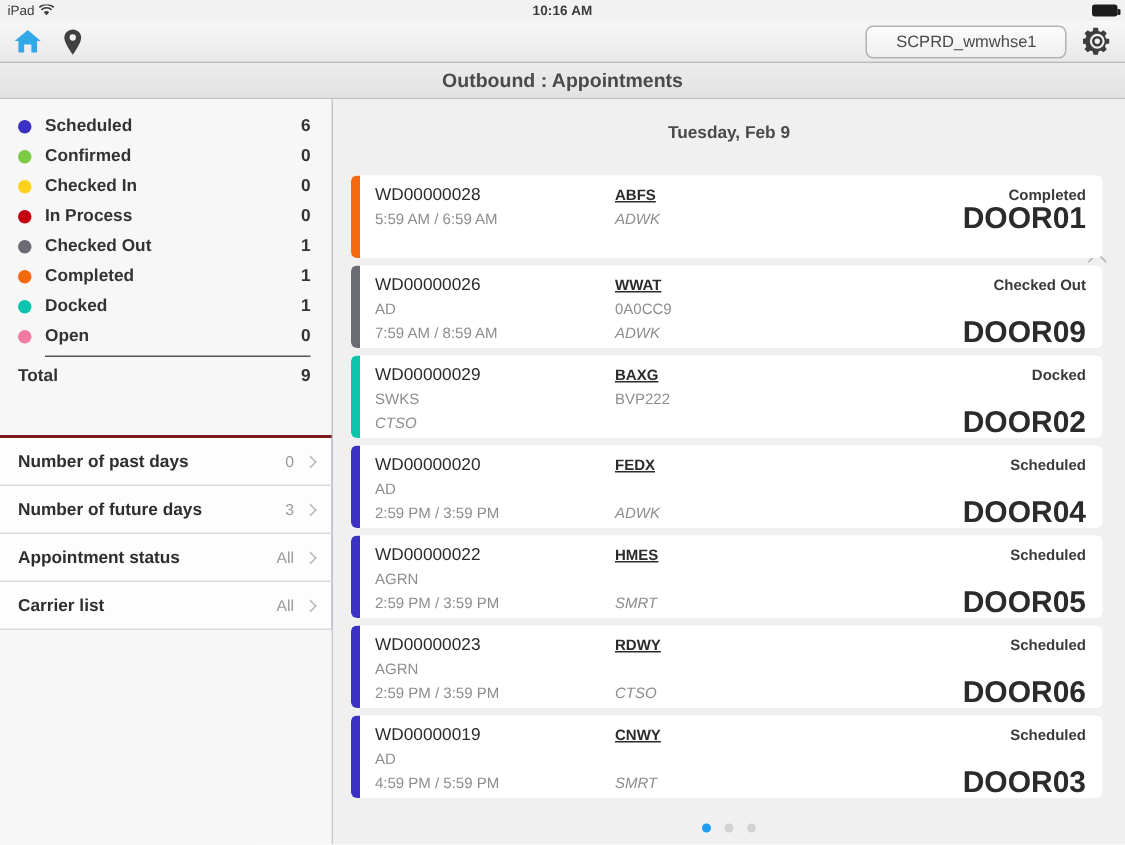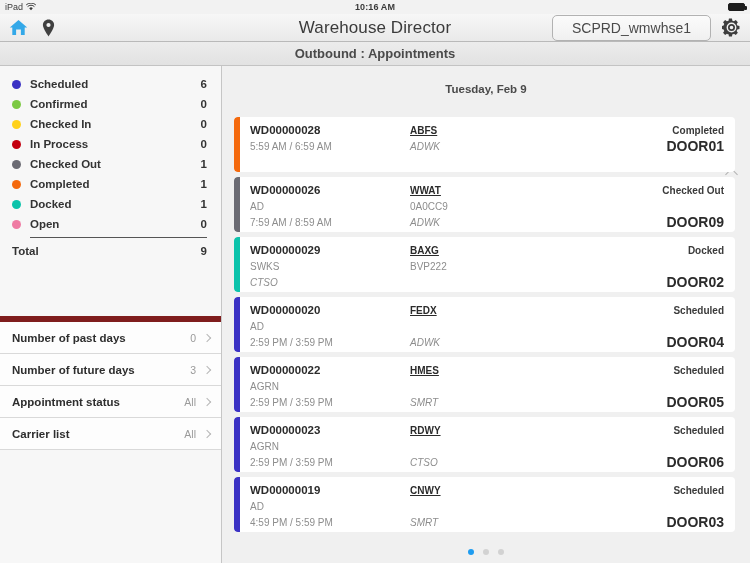--- a/index.html
+++ b/index.html
@@ -48,21 +48,21 @@
   .nav-title {
     position: absolute; left: 0; right: 0; text-align: center;
     font-size: 17px; color: #3b3b3b; font-weight: normal;
     letter-spacing: .1px;
   }
   .nav-right { margin-left: auto; display: flex; align-items: center; gap: 11px; z-index: 2; }
   .env-pill {
     border: 1px solid #b2b2b2;
     border-radius: 5px;
     background: linear-gradient(to bottom,#fbfbfb,#f0f0f0);
-    font-size: 14px; color: #4a4a4a;
+    font-size: 11px; color: #4a4a4a;
     padding: 4px 19px;
     white-space: nowrap;
     text-align: right;
   }
   .icon-btn { display: flex; align-items: center; justify-content: center; cursor: pointer; }
 
   
   .subheader {
     height: 24px; width: 100%;
     background: linear-gradient(to bottom,#ececec,#e2e2e2);
@@ -92,21 +92,21 @@
     margin-left: 9px; font-size: 11.5px; color: #333; font-weight: bold;
   }
   .legend-count {
     margin-left: auto; font-size: 11.5px; color: #333; font-weight: bold;
   }
   .legend-sep {
     margin: 3px 14px 3px 30px; height: 1px; background: #555;
   }
   .total-row { }
 
-  .filters { margin-top: 55px; border-top: 6px solid #7f1d1d; background:#6d28d9; }
+  .filters { margin-top: 29px; border-top: 2px solid #7f1d1d; background:#6d28d9; }
   .filter-row {
     height: 32px; display: flex; align-items: center;
     padding: 0 9px 0 12px;
     border-bottom: 1px solid #d9d9d9;
     background: #fdfdfd;
     cursor: pointer;
   }
   .filter-label { font-size: 11.5px; color: #2e2e2e; font-weight: bold; }
   .filter-value { margin-left: auto; font-size: 10.5px; color: #9a9a9a; }
   .chev-right {
@@ -146,28 +146,28 @@
     overflow: hidden;
     display: flex;
     cursor: pointer;
   }
   .card-bar { width: 6px; flex: 0 0 6px; border-radius: 3px 0 0 3px; }
   .card-body {
     flex: 1; position: relative;
     padding: 5px 11px 0 10px;
   }
   .crow { display: flex; height: 16px; align-items: center; }
-  .c-id { font-size: 11.5px; font-weight: bold; color: #2b2b2b; width: 160px; }
+  .c-id { font-size: 11.5px; font-weight: normal; color: #2b2b2b; width: 160px; }
   .c-carrier { font-size: 10px; font-weight: bold; color: #2b2b2b; width: 210px; text-decoration: underline; }
   .c-status { margin-left: auto; font-size: 10px; color: #3a3a3a; font-weight: bold; }
   .c-sub1 { font-size: 10px; color: #8d8d8d; width: 160px; }
   .c-sub2 { font-size: 10px; color: #8d8d8d; width: 210px; }
   .c-time { font-size: 10px; color: #8d8d8d; width: 160px; }
   .c-type { font-size: 10px; color: #8d8d8d; width: 210px; font-style: italic; }
-  .c-door { margin-left: auto; font-size: 14px; font-weight: bold; color: #2b2b2b; }
+  .c-door { margin-left: auto; font-size: 20px; font-weight: bold; color: #2b2b2b; }
 
   .pager {
     position: absolute; bottom: 8px; left: 0; right: 0;
     display: flex; justify-content: center; gap: 9px;
   }
   .pdot { width: 6px; height: 6px; border-radius: 50%; background: #d2d2d2; cursor: pointer; }
   .pdot.active { background: #1e9cf0; }
   .main-bottom-fade {
     position: absolute; left: 0; right: 0; bottom: 0; height: 26px;
     background: #f0f0f0;
@@ -200,21 +200,20 @@
           <path d="M9.5 1 L18.2 8.4 L15.7 8.4 L15.7 16 L11.9 16 L11.9 10.6 L7.1 10.6 L7.1 16 L3.3 16 L3.3 8.4 L0.8 8.4 Z" fill="#33a8e8"></path>
         </svg>
       </span>
       <span class="icon-btn">
         <svg width="13" height="18" viewBox="0 0 13 18">
           <path d="M6.5 0.6 C3.3 0.6 0.9 3 0.9 6.1 C0.9 9.8 6.5 17.4 6.5 17.4 C6.5 17.4 12.1 9.8 12.1 6.1 C12.1 3 9.7 0.6 6.5 0.6 Z" fill="#404040"></path>
           <circle cx="6.5" cy="6" r="2.1" fill="#f2f2f2"></circle>
         </svg>
       </span>
     </div>
-    <div class="nav-title">Warehouse Director</div>
     <div class="nav-right">
       <div class="env-pill">SCPRD_wmwhse1</div>
       <span class="icon-btn">
         <svg width="19" height="19" viewBox="0 0 20 20">
           <path fill="#3d3d3d" d="M10 6.3a3.7 3.7 0 1 0 0 7.4 3.7 3.7 0 0 0 0-7.4zm0 5.6a1.9 1.9 0 1 1 0-3.8 1.9 1.9 0 0 1 0 3.8z"></path>
           <path fill="#3d3d3d" d="M18.4 11.6v-3.2l-2.3-.4a6.6 6.6 0 0 0-.7-1.7l1.3-1.9-2.2-2.2-1.9 1.3a6.6 6.6 0 0 0-1.7-.7L10.5.5H7.3l-.4 2.3a6.6 6.6 0 0 0-1.7.7L3.3 2.2 1.1 4.4l1.3 1.9a6.6 6.6 0 0 0-.7 1.7l-2.3.4v3.2l2.3.4c.16.6.4 1.16.7 1.7l-1.3 1.9 2.2 2.2 1.9-1.3c.54.3 1.1.54 1.7.7l.4 2.3h3.2l.4-2.3c.6-.16 1.16-.4 1.7-.7l1.9 1.3 2.2-2.2-1.3-1.9c.3-.54.54-1.1.7-1.7l2.3-.4zM10 15.2a5.2 5.2 0 1 1 0-10.4 5.2 5.2 0 0 1 0 10.4z"></path>
         </svg>
       </span>
     </div>
   </div>

